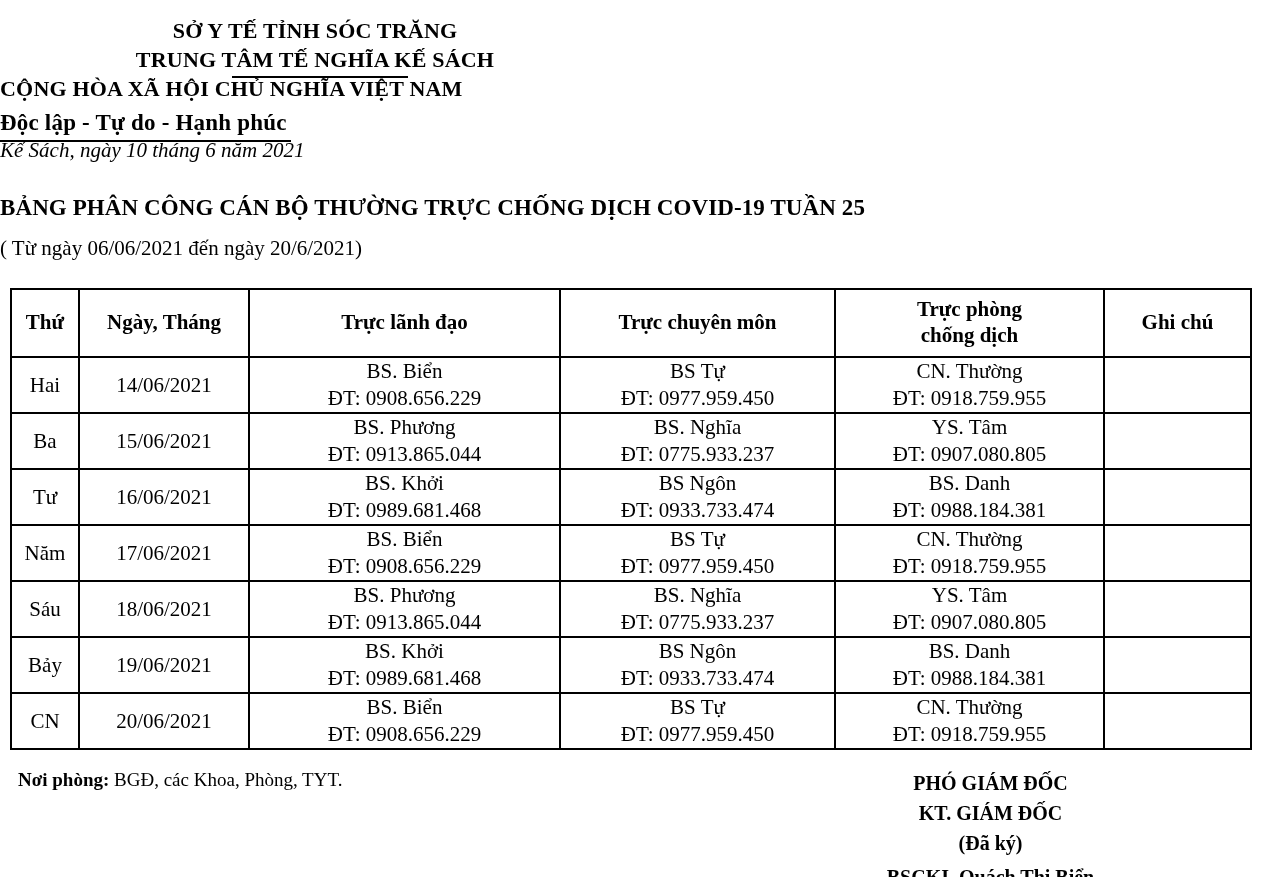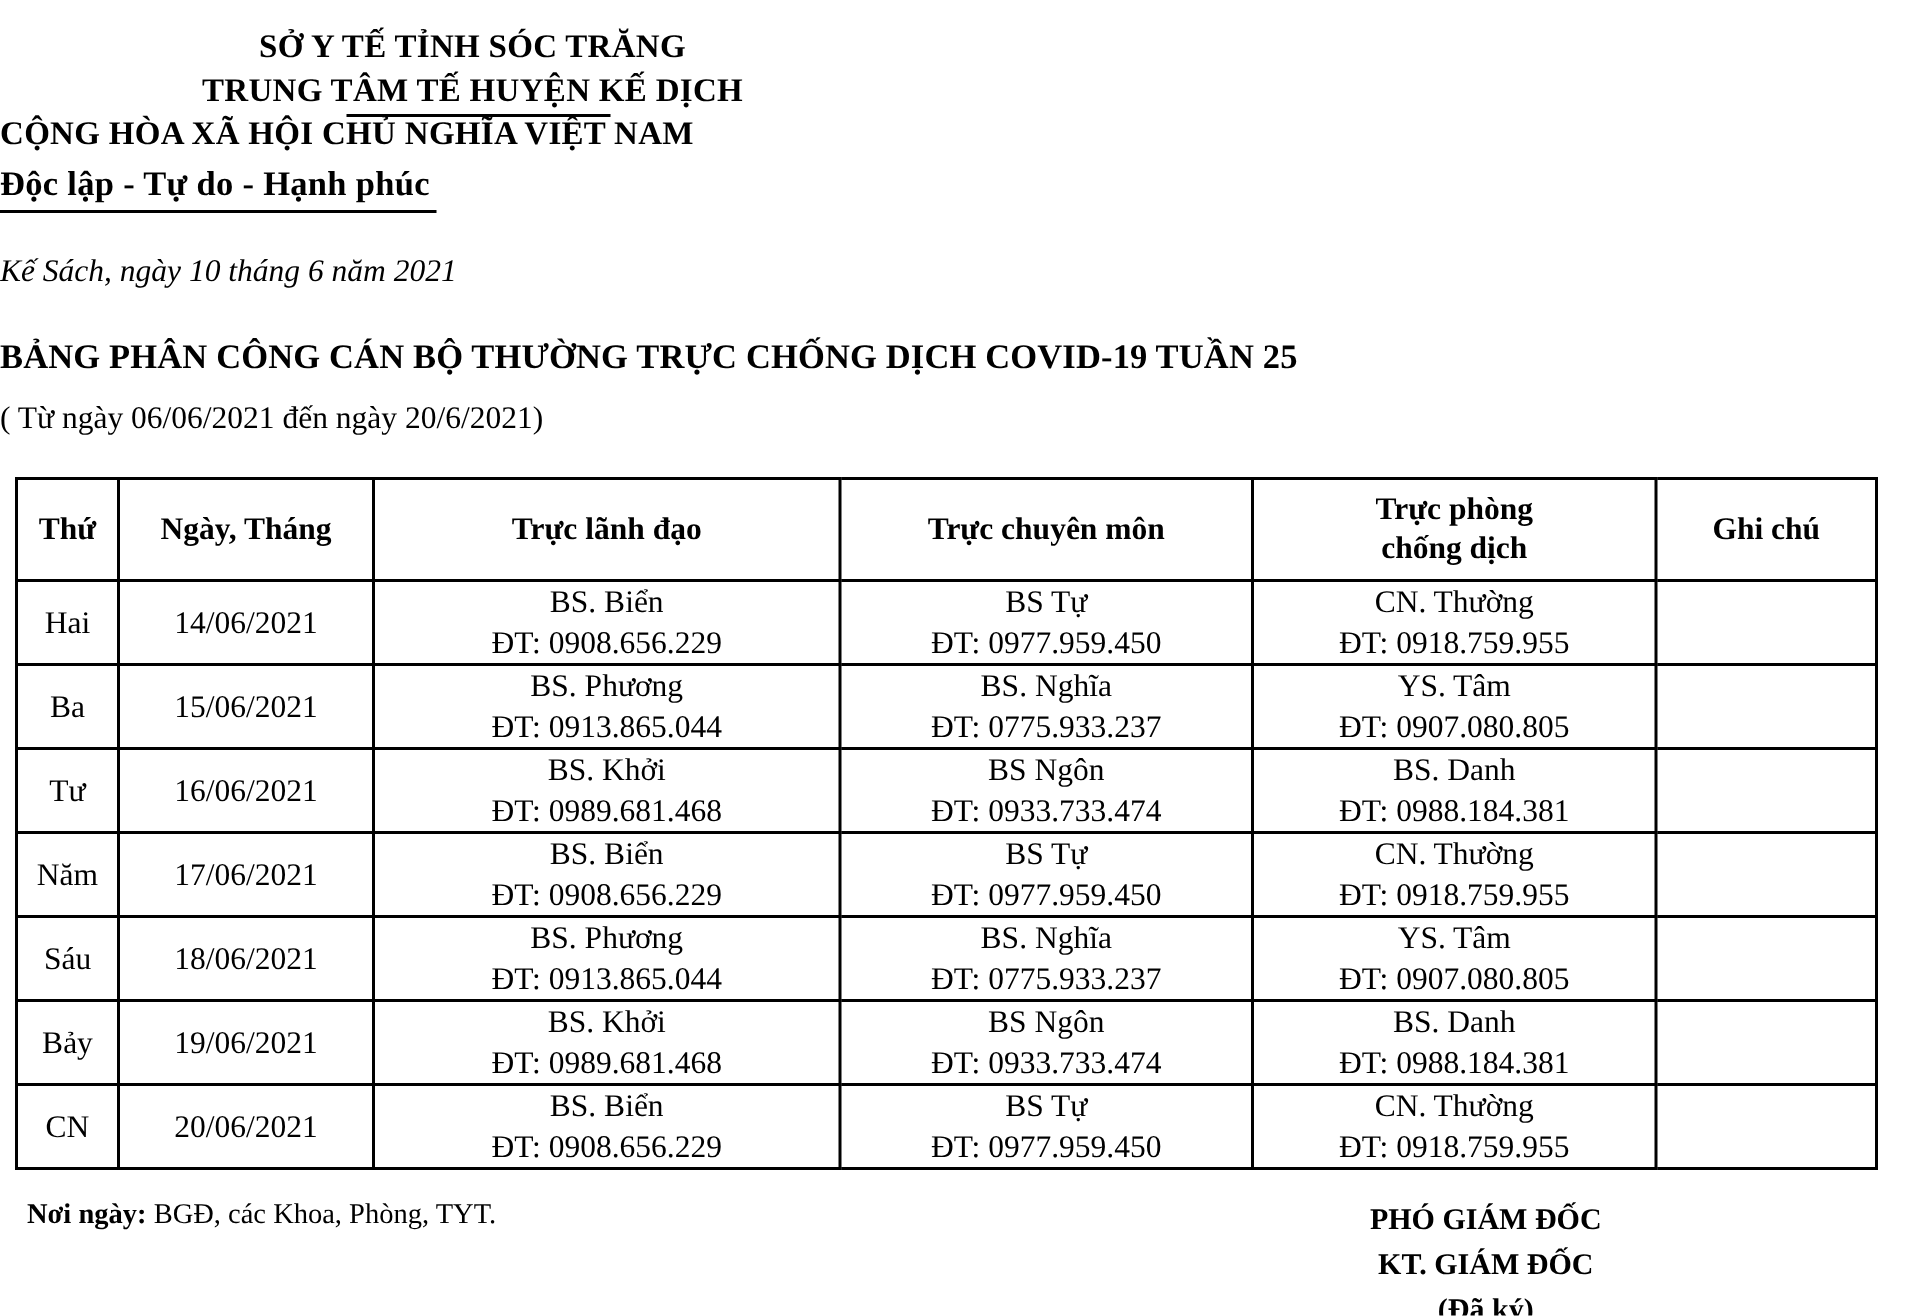--- a/index.html
+++ b/index.html
@@ -90,21 +90,20 @@
     left: -4px;
     right: -4px;
     bottom: -5px;
     height: 2px;
     background: #000;
   }
   .date-line {
     font-size: 21px;
     font-style: italic;
     line-height: 1.3;
-    margin-top: 30px;
     white-space: nowrap;
     font-family: Liberation Serif, serif;
   }
 
   
   .title-block {
     text-align: left;
     margin-top: 28px;
   }
   .doc-title {
@@ -220,21 +219,21 @@
 </head>
 <body>
 
 <div class="page">
 
   <div class="doc-header">
 
     <div class="header-left">
       <div class="org-line1">SỞ Y TẾ TỈNH SÓC TRĂNG</div>
       <div class="org-line2">
-        <span>TRUNG TÂM TẾ HUYỆN KẾ DỊCH</span>
+        <span>TRUNG TÂM TẾ NGHĨA KẾ SÁCH</span>
         <span class="ul-partial"></span>
       </div>
     </div>
 
     <div class="header-right">
       <div class="nation-line">CỘNG HÒA XÃ HỘI CHỦ NGHĨA VIỆT NAM</div>
       <div class="motto-wrap">
         <div class="motto-line">Độc lập - Tự do - Hạnh phúc</div>
         <span class="ul-full"></span>
       </div>
@@ -452,21 +451,21 @@
         </tr>
 
       </tbody>
     </table>
   </div>
 
   <div class="doc-footer">
 
     <div class="footer-left">
       <div class="recipients">
-        <span class="rcp-label">Nơi ngày:</span>
+        <span class="rcp-label">Nơi phòng:</span>
         <span class="rcp-value">BGĐ, các Khoa, Phòng, TYT.</span>
       </div>
     </div>
 
     <div class="footer-right">
       <div class="sig-line">PHÓ GIÁM ĐỐC</div>
       <div class="sig-line">KT. GIÁM ĐỐC</div>
       <div class="sig-signed">(Đã ký)</div>
       <div class="sig-name">BSCKI. Quách Thị Biển</div>
     </div>

